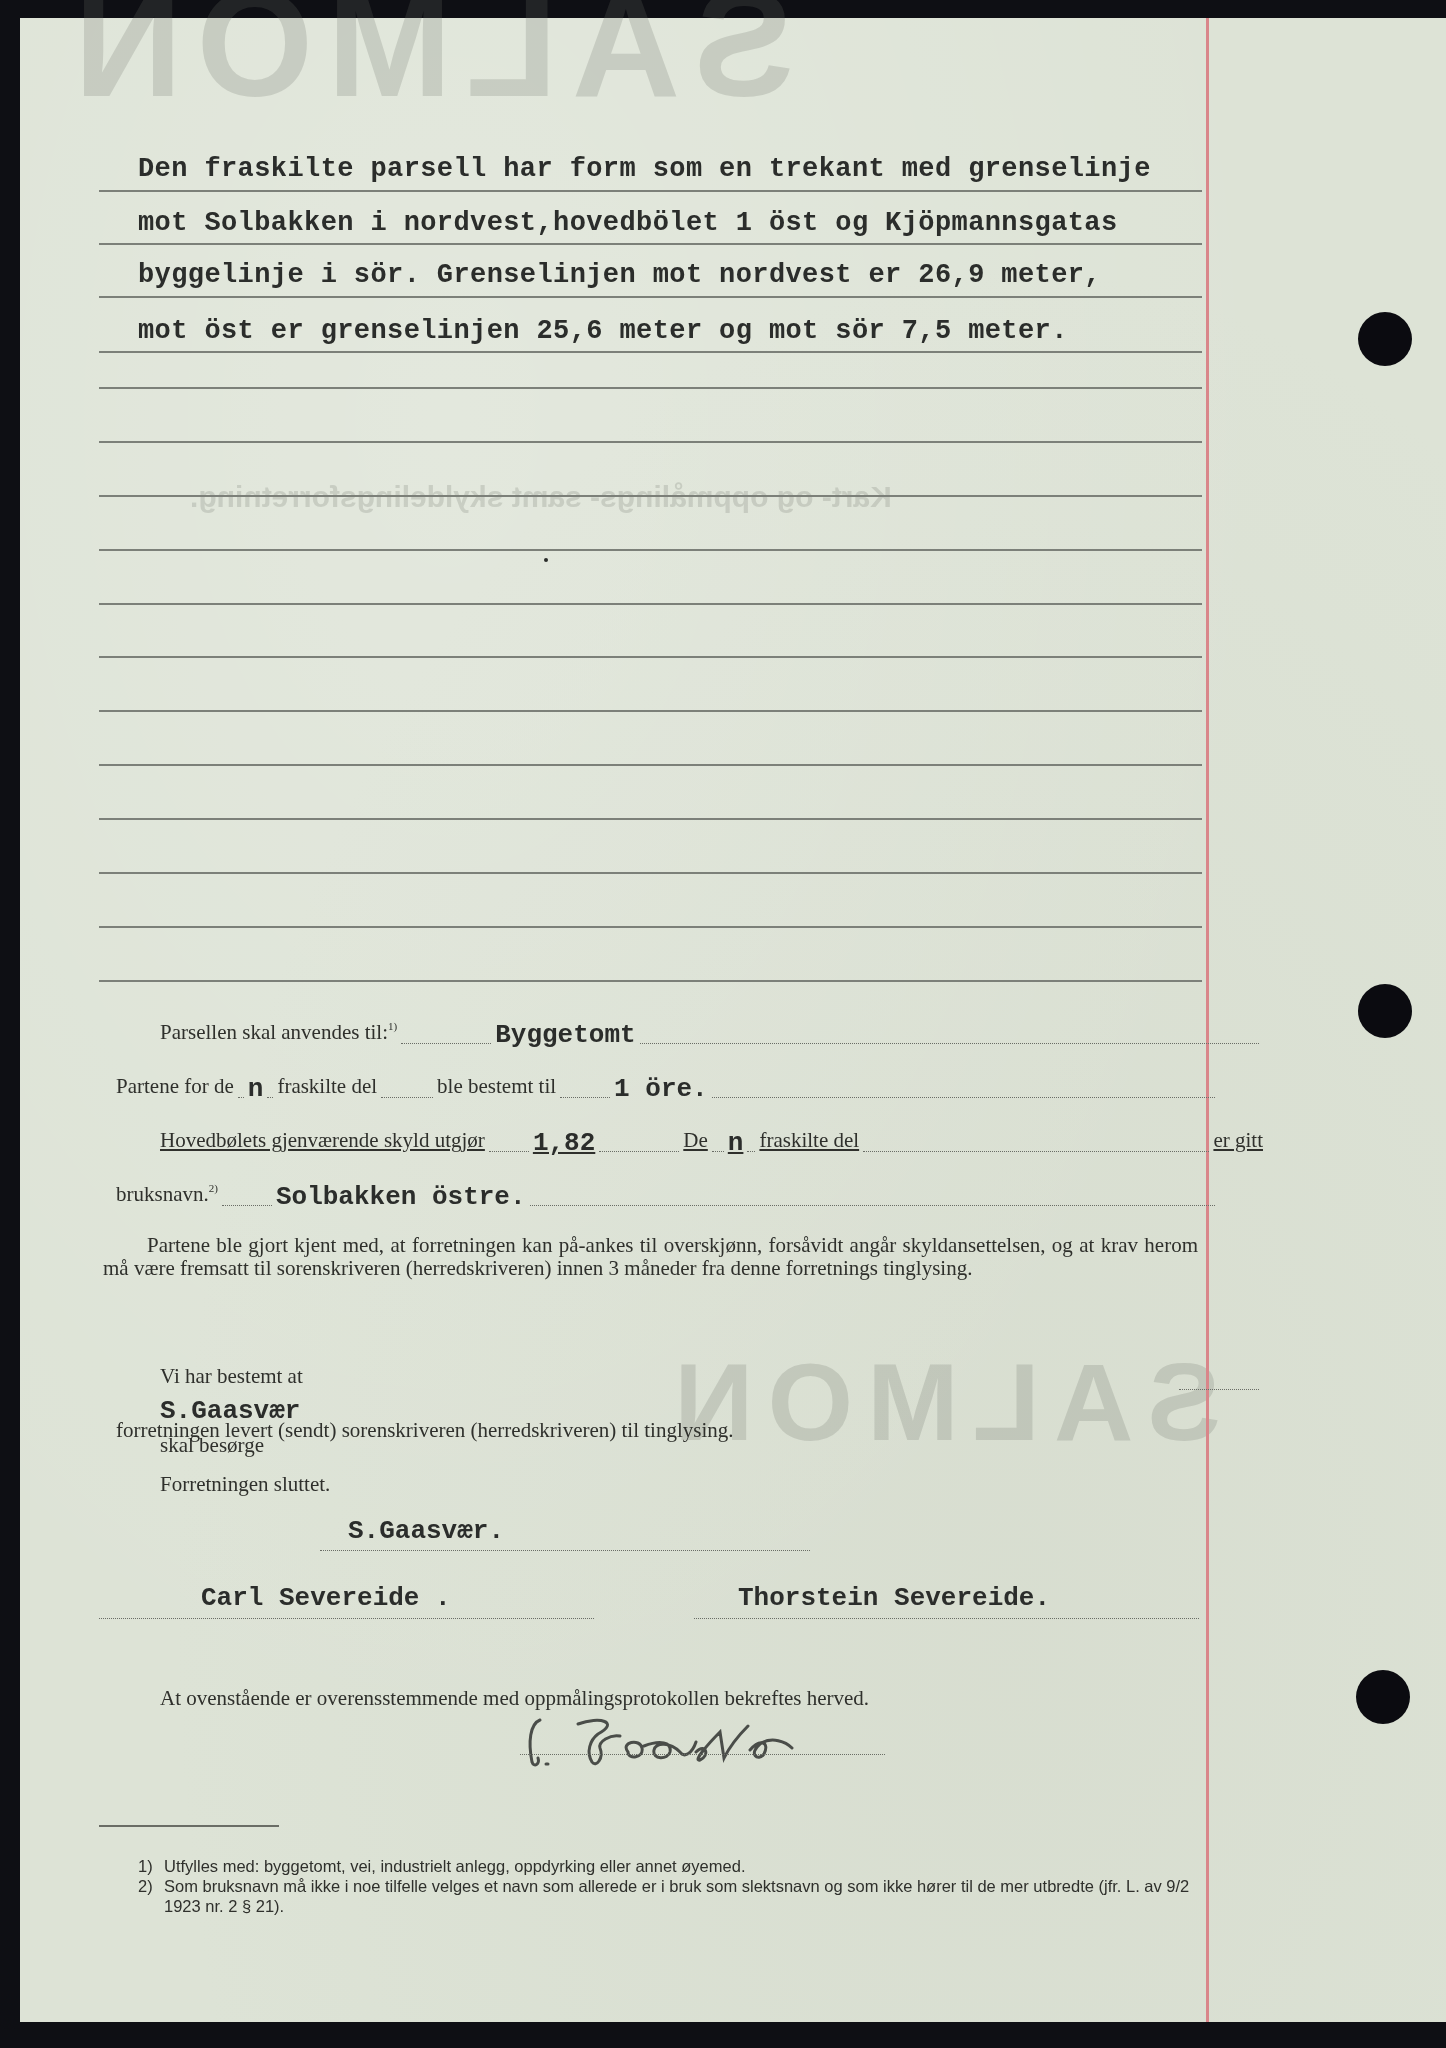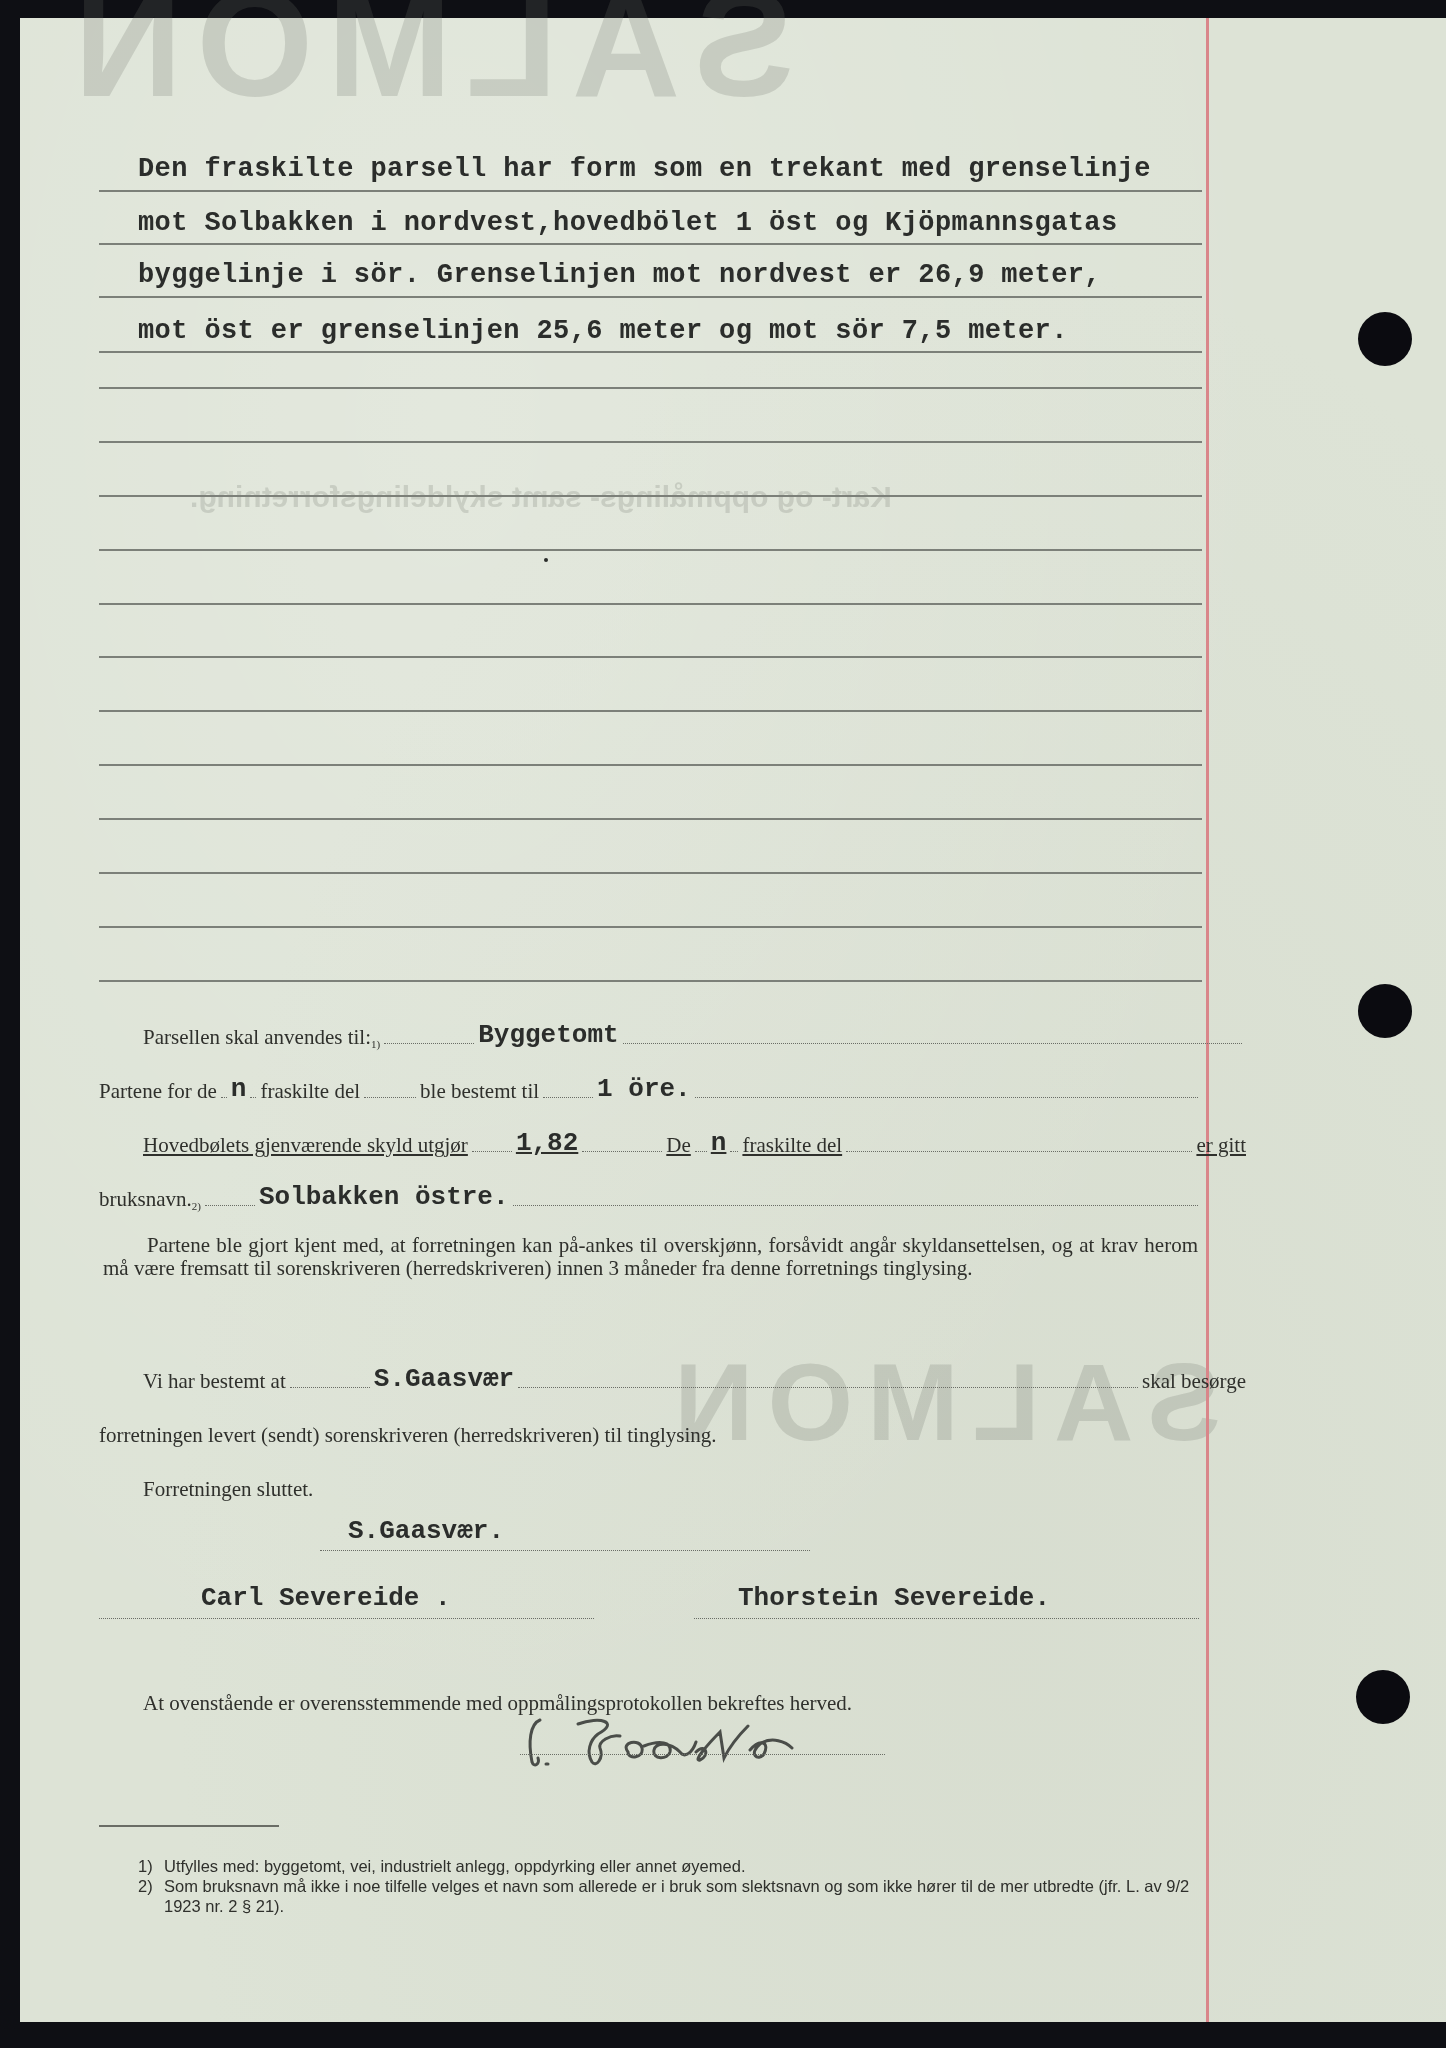--- a/index.html
+++ b/index.html
@@ -34,23 +34,23 @@
     position: absolute; left: 79px; width: 1103px; height: 2px;
     background: #7c8079;
   }
   .typed {
     position: absolute; left: 118px;
     font-family: "Liberation Mono", "DejaVu Sans Mono", monospace;
     font-weight: bold; font-size: 27px; color: #2b2d2b;
     letter-spacing: 0.4px; white-space: nowrap;
   }
   .form-line {
-    position: absolute; left: 79px; width: 1103px; height: 30px;
+    position: absolute; left: 96px; width: 1103px; height: 30px;
     font-size: 21px; color: #2f302c; white-space: nowrap;
-    display: flex; align-items: flex-end;
+    display: flex; align-items: flex-start;
   }
   .dots { flex: 1; border-bottom: 1.5px dotted #6a6d66; height: 0; margin: 0 4px; align-self: flex-end; margin-bottom: 6px; }
   .fill {
     font-family: "Liberation Mono", "DejaVu Sans Mono", monospace;
     font-weight: bold; font-size: 26px; color: #2b2d2b;
   }
   .indent { padding-left: 44px; }
   .para {
     position: absolute; left: 79px; width: 1103px;
     font-size: 21px; line-height: 22.5px; color: #2f302c;
@@ -151,21 +151,21 @@
       <sup>2)</sup>
     <span class="dots" style="flex:none; width:50px;"></span>
     <span class="fill">Solbakken östre.</span>
     <span class="dots"></span>
   </div>
 
   <div class="para" style="top:1212px;">
     <p>Partene ble gjort kjent med, at forretningen kan på-ankes til overskjønn, forsåvidt angår skyldansettelsen, og at krav herom må være fremsatt til sorenskriveren (herredskriveren) innen 3 måneder fra denne forretnings tinglysing.</p>
   </div>
 
-  <div class="form-line indent" style="top:1346px;">
+  <div class="form-line indent" style="top:1346px;flex-direction:column;">
     <span>Vi har bestemt at</span>
     <span class="dots" style="flex:none; width:80px;"></span>
     <span class="fill">S.Gaasvær</span>
     <span class="dots"></span>
     <span>skal besørge</span>
   </div>
 
   <div class="form-line" style="top:1400px;">
     <span>forretningen levert (sendt) sorenskriveren (herredskriveren) til tinglysing.</span>
   </div>

